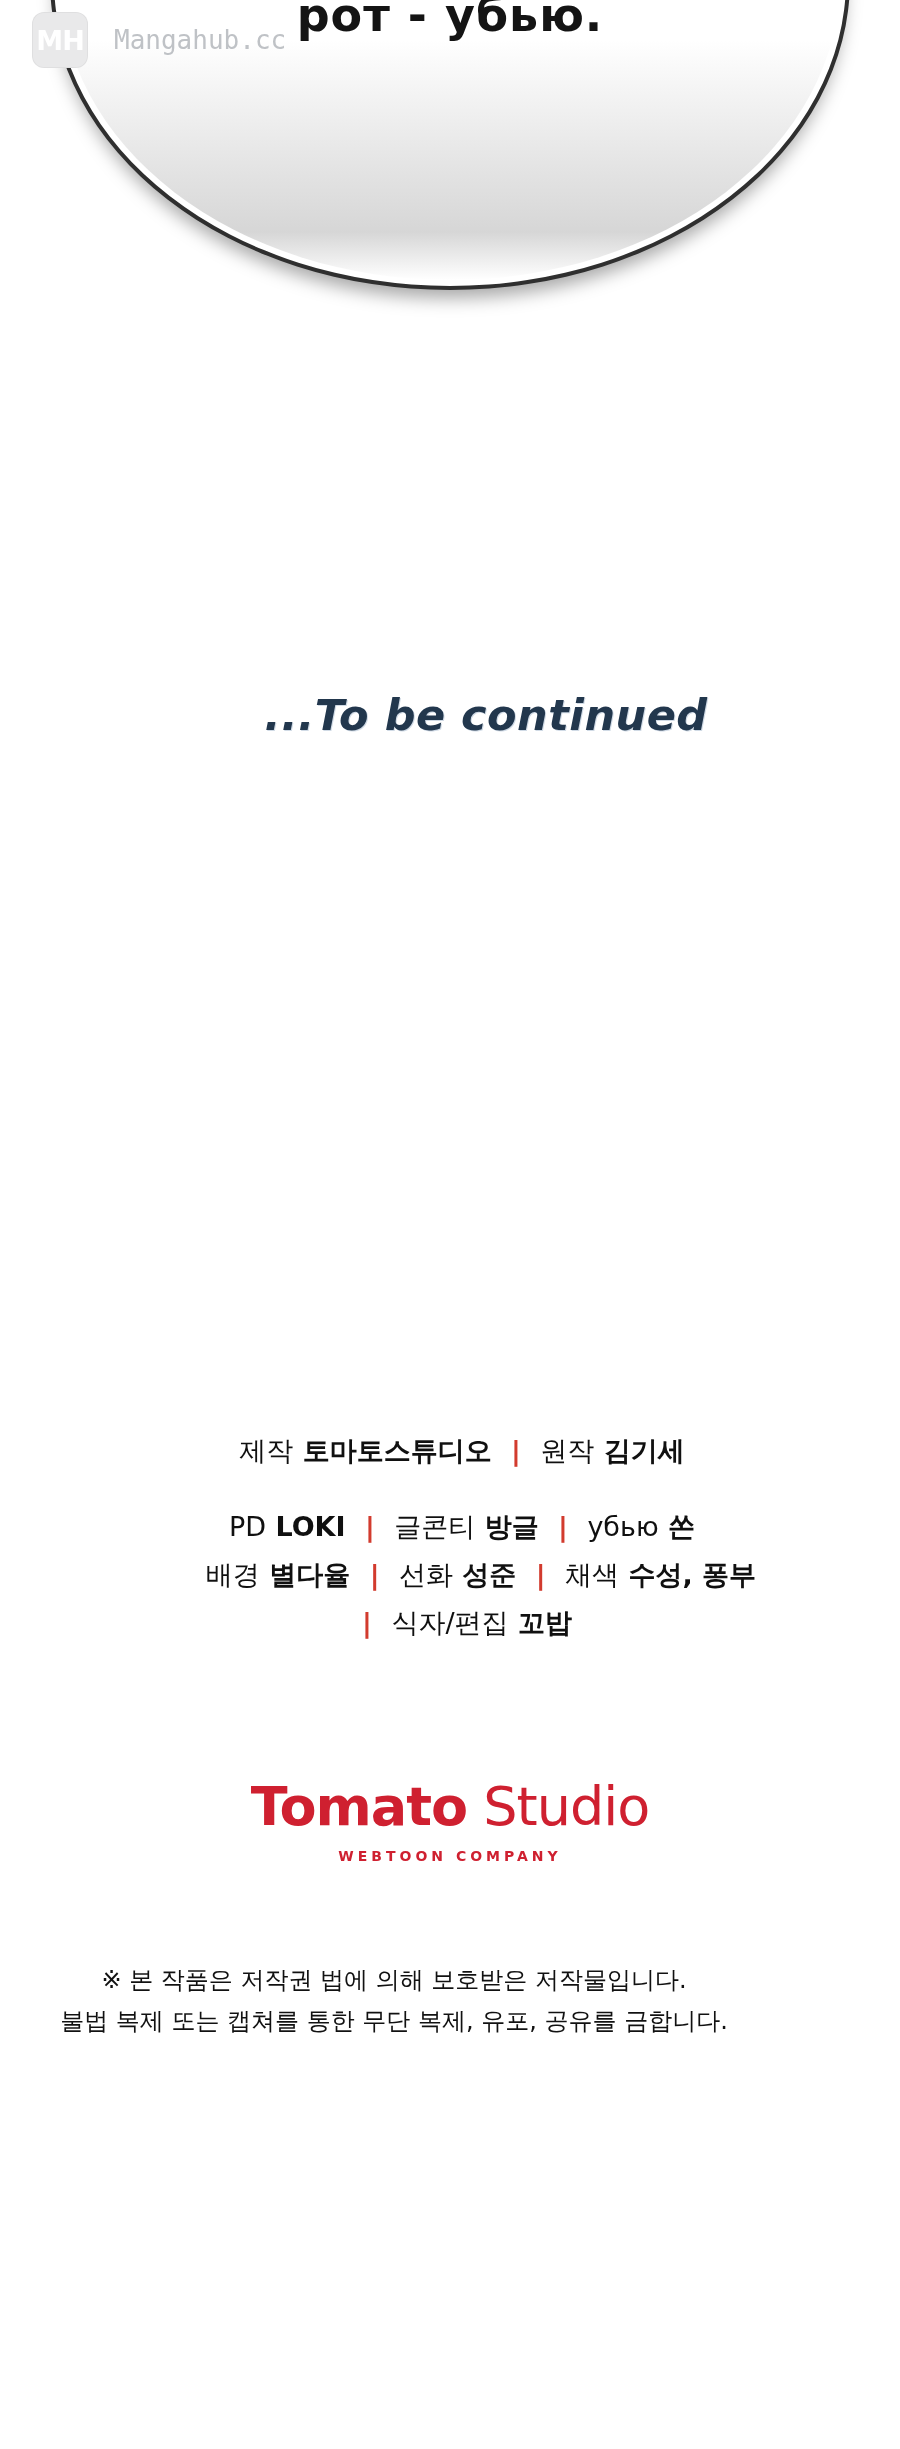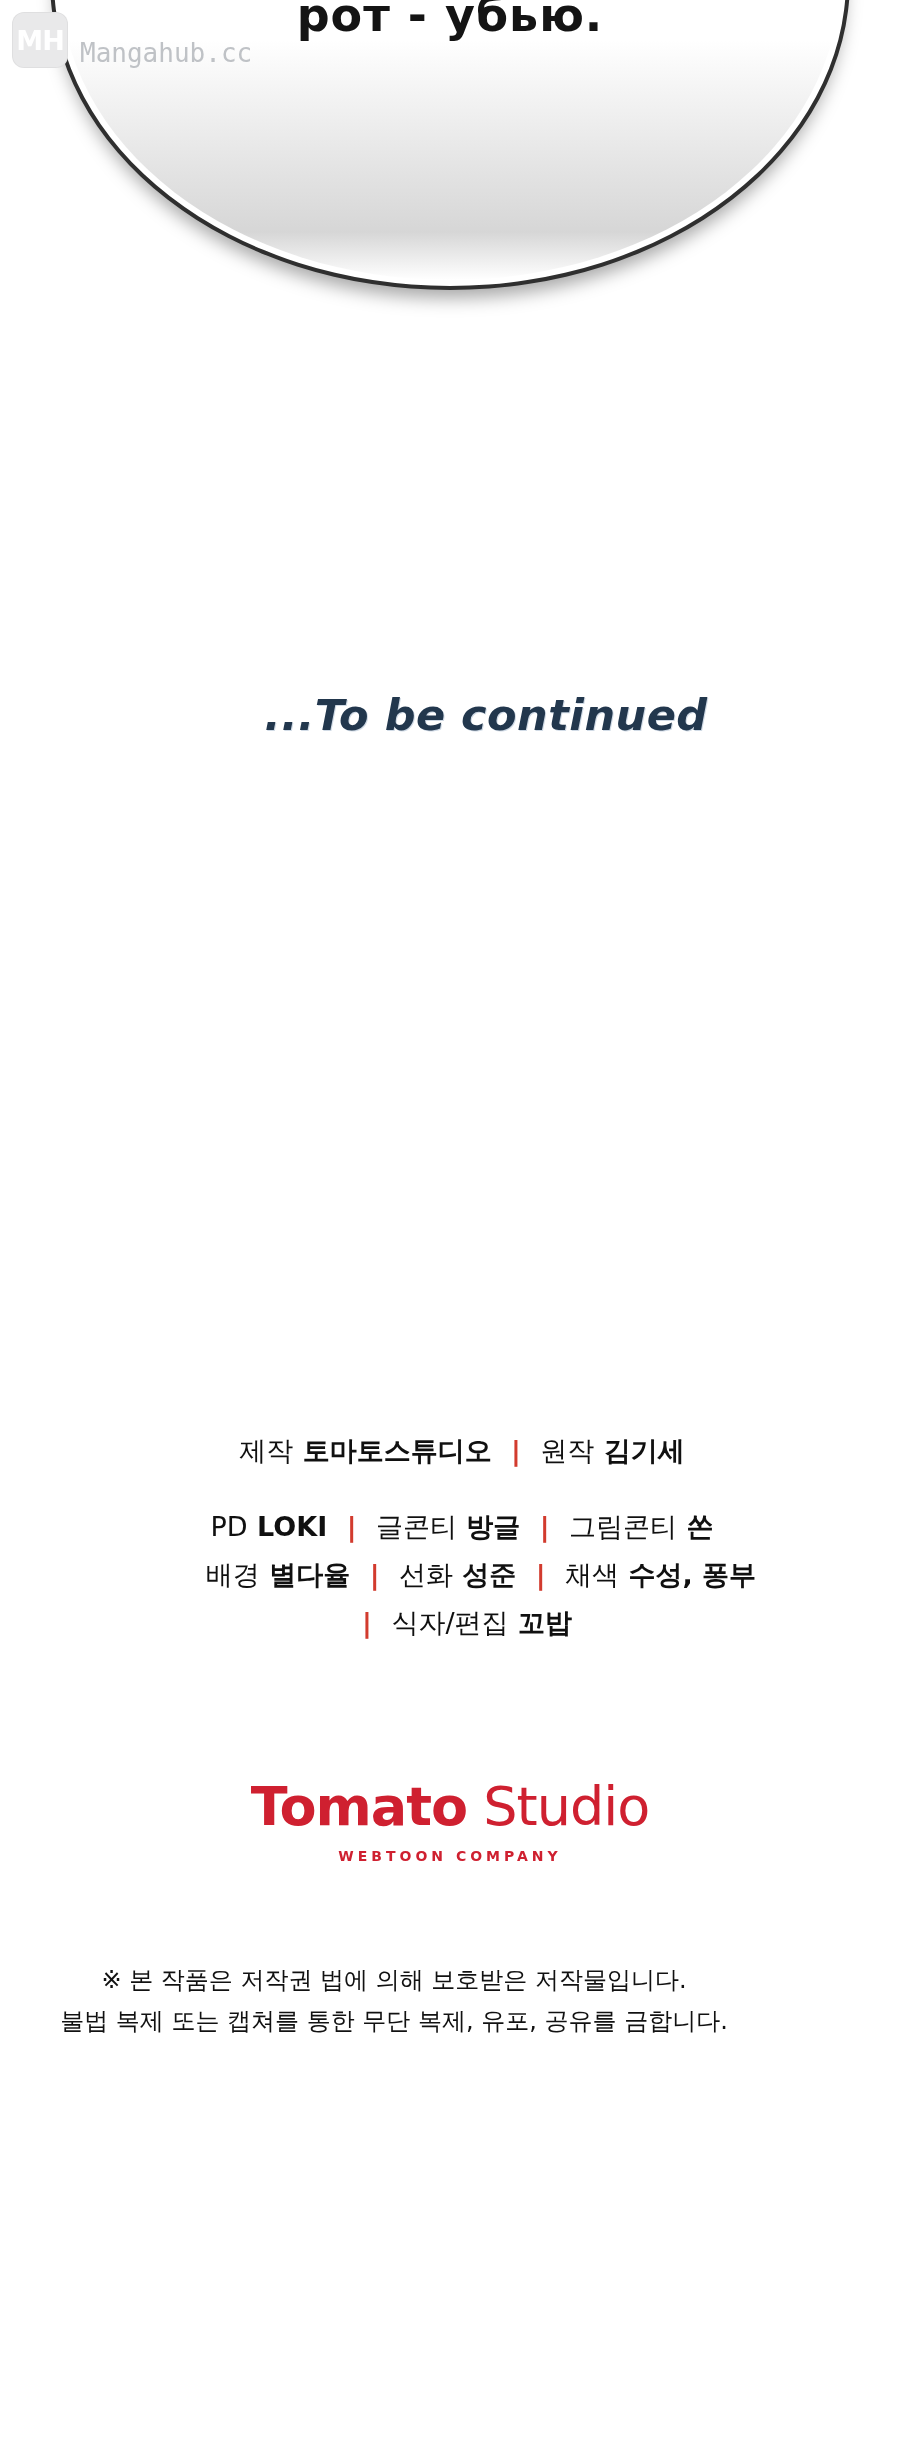--- a/index.html
+++ b/index.html
@@ -12,24 +12,24 @@
     height: 2449px;
     position: relative;
     font-family: "Liberation Sans", sans-serif;
     overflow: hidden;
   }
 
   
   .watermark {
     position: absolute;
     top: 12px;
-    left: 12px;
+    left: 32px;
     display: flex;
-    align-items: flex-end;
-    gap: 12px;
+    align-items: center;
+    gap: 26px;
     z-index: 50;
   }
   .wm-logo {
     width: 56px;
     height: 56px;
     border-radius: 12px;
     background: #e9e9ea;
     color: #ffffff;
     display: flex;
     align-items: center;
@@ -204,21 +204,21 @@
     <span>김기세</span>
   </div>
 
   <div class="credit-line credit-line-2">
     <span class="role">PD</span>
     <span>LOKI</span>
     <span class="sep">|</span>
     <span class="role">글콘티</span>
     <span>방글</span>
     <span class="sep">|</span>
-    <span class="role">그림콘티</span>
+    <span class="role">убью</span>
     <span>쏜</span>
   </div>
 
   <div class="credit-line credit-line-3">
     <span class="role">배경</span>
     <span>별다율</span>
     <span class="sep">|</span>
     <span class="role">선화</span>
     <span>성준</span>
     <span class="sep">|</span>

